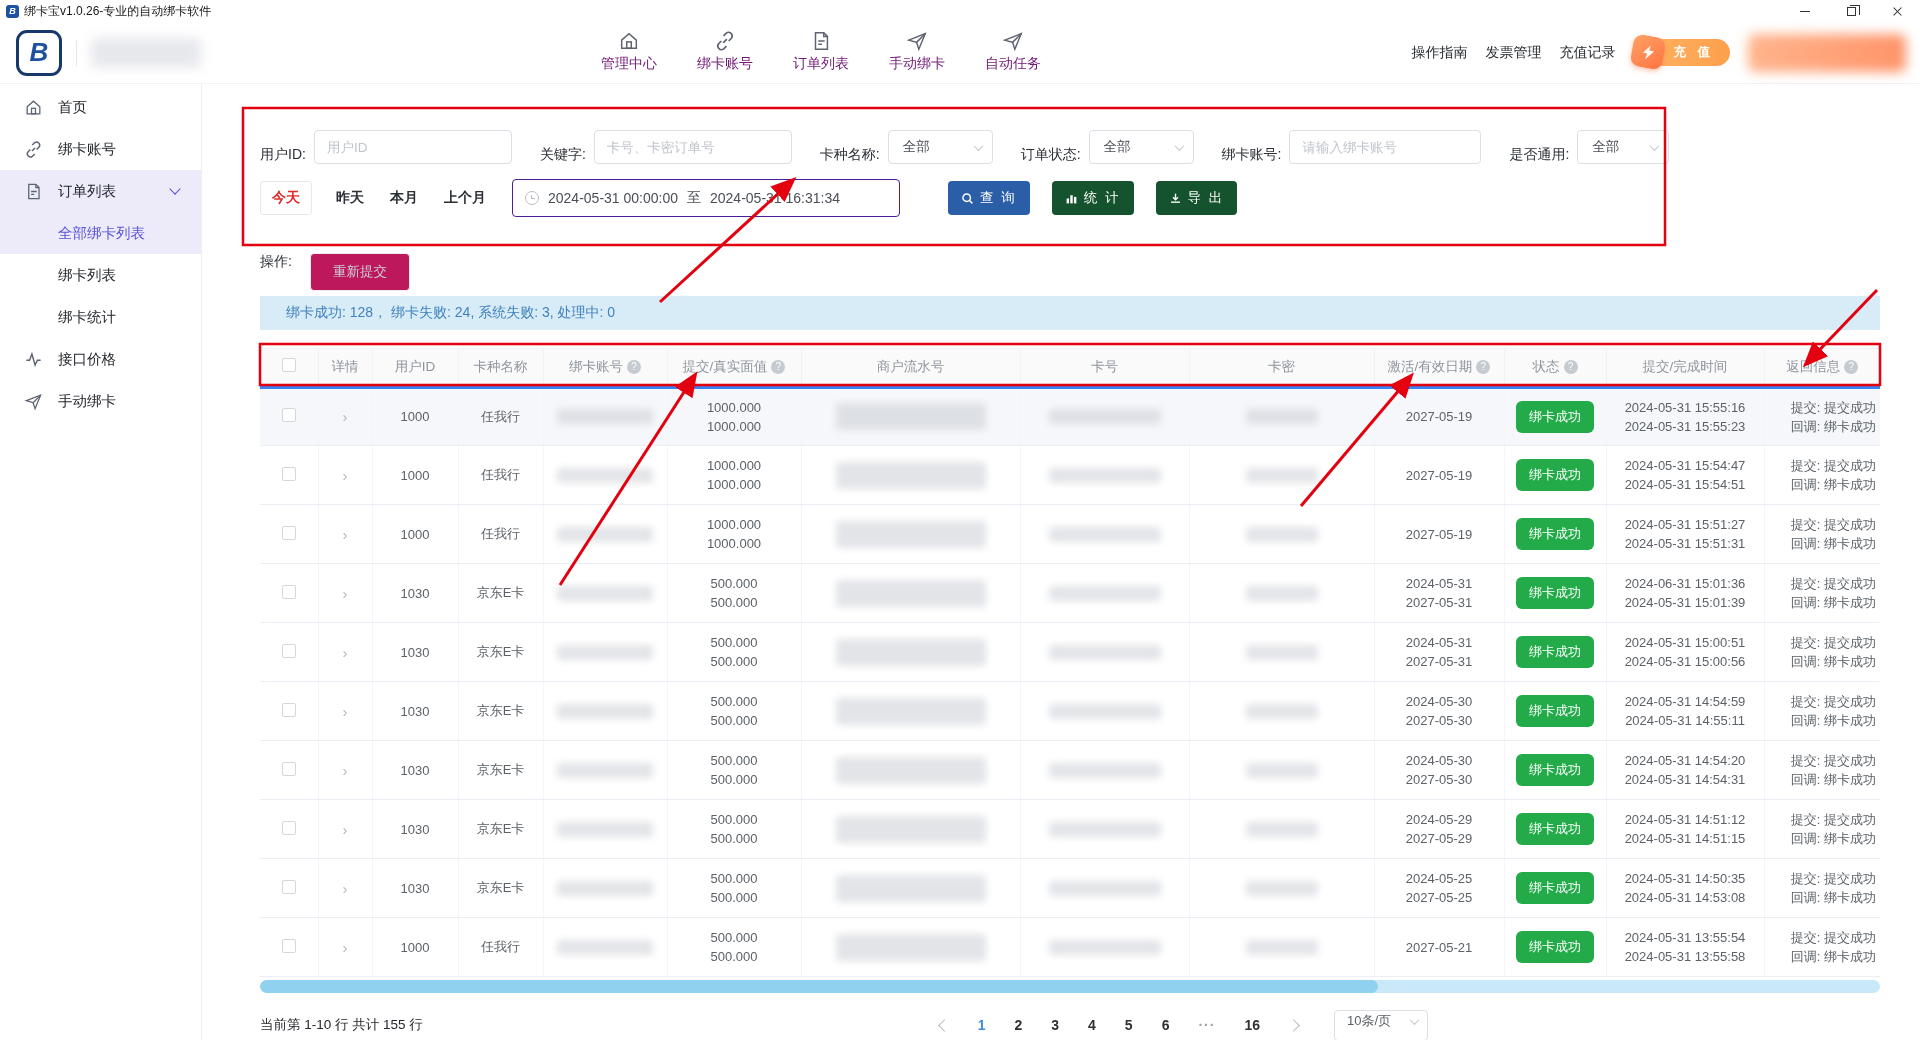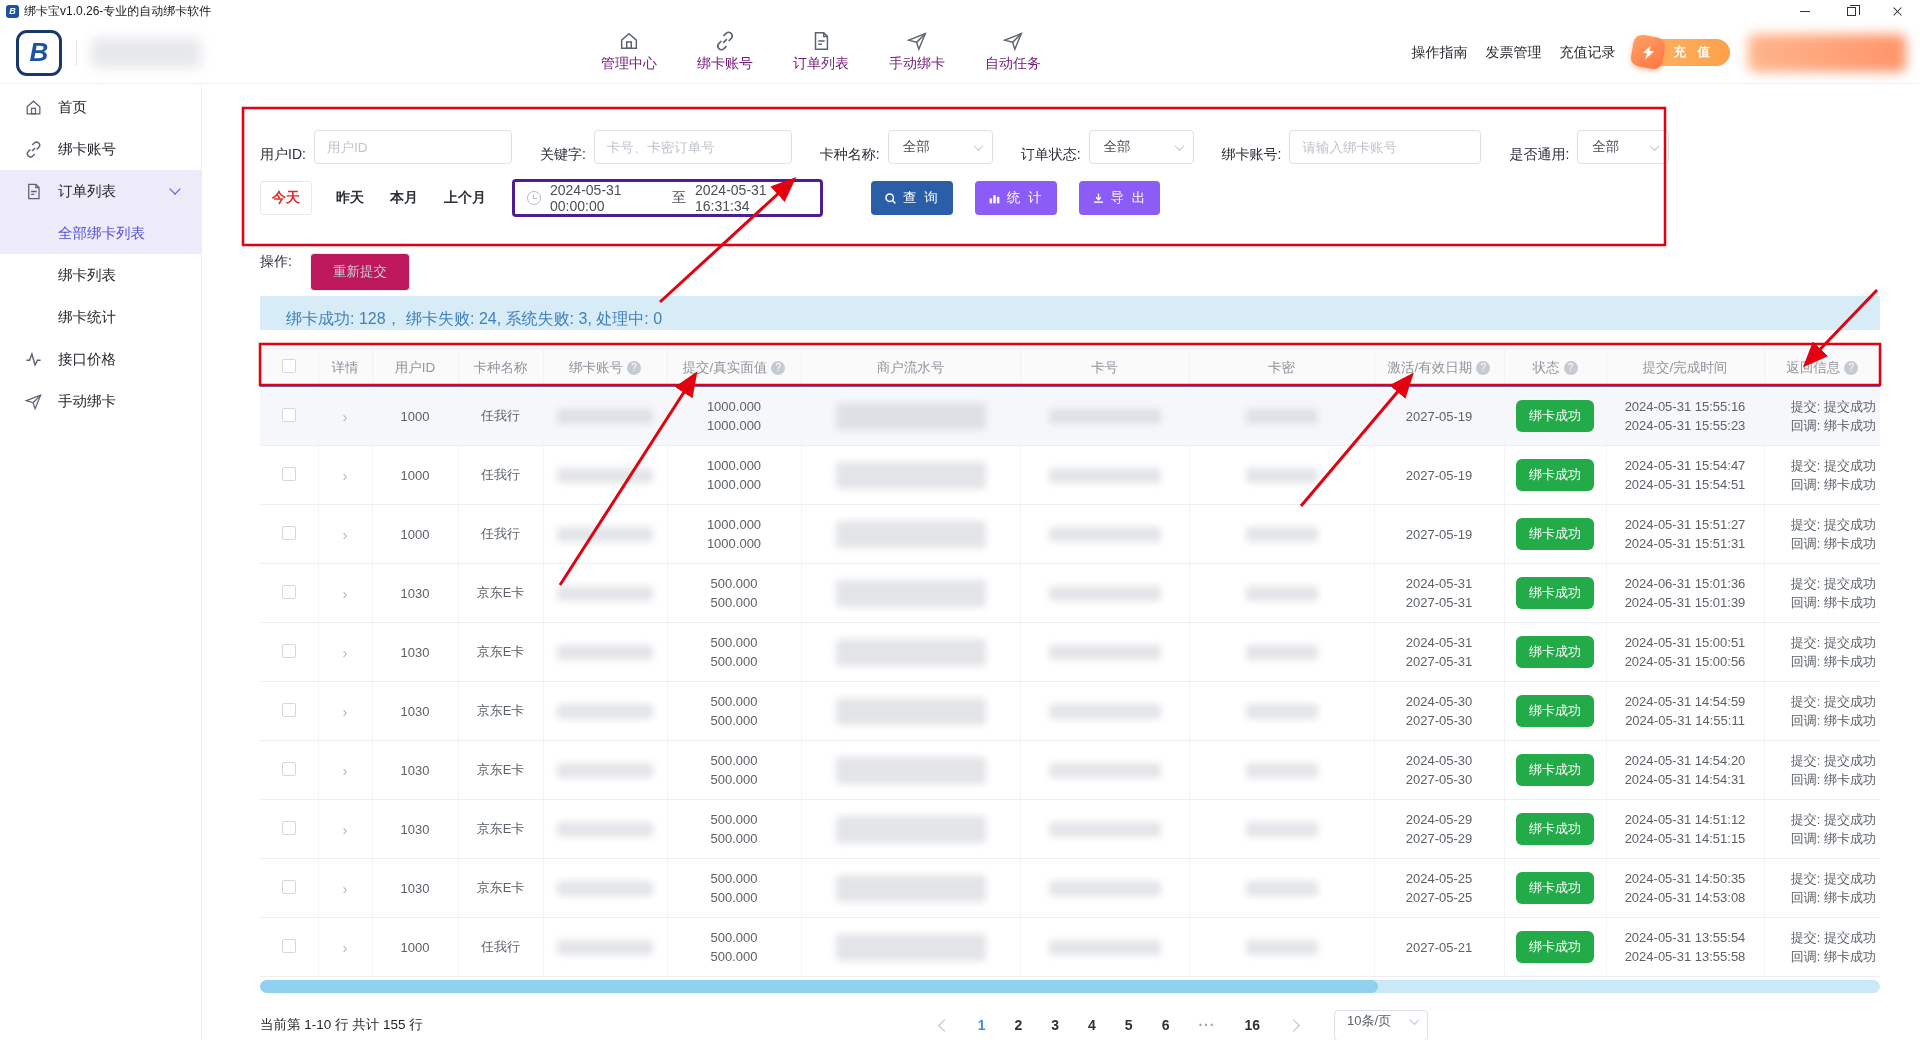--- a/index.html
+++ b/index.html
@@ -56,37 +56,37 @@
   .f-input::placeholder { color:#c0c4cc; }
   .w195 { width:198px; } .w190 { width:192px; }
   .f-select { height:34px; border:1px solid #dcdfe6; border-radius:4px; display:flex; align-items:center; justify-content:space-between; padding:0 10px 0 14px; font-size:13.5px; color:#4a4f57; cursor:pointer; }
   .w105 { width:105px; } .w90 { width:92px; }
   .caret { width:7px; height:7px; border-right:1.4px solid #c0c4cc; border-bottom:1.4px solid #c0c4cc; transform:rotate(45deg) translate(-1px,-1px); }
   .gap28 { margin-left:28px; }
 
   .filter-row2 { display:flex; align-items:center; margin-top:15px; height:38px; }
   .quick-btn { font-size:14px; color:#2b2f36; margin-right:26px; cursor:pointer; white-space:nowrap;font-weight:bold; }
   .quick-btn.active { color:#e02a2a; border:1px solid #e8e8e8; border-radius:3px; padding:7px 11px; margin-right:24px; }
-  .date-box { width:311px; height:38px; border:3px solid #4c1d95; border-radius:4px; display:flex; align-items:center; padding:0 12px; gap:9px; font-size:14px; color:#4a4f57; }
+  .date-box { width:388px; height:38px; border:1px solid #4c1d95; border-radius:4px; display:flex; align-items:center; padding:0 12px; gap:9px; font-size:14px; color:#4a4f57; }
   .clock { width:14px; height:14px; border:1.3px solid #b8bcc4; border-radius:50%; position:relative; flex-shrink:0; }
   .clock:before { content:""; position:absolute; left:5.2px; top:2.5px; width:1.2px; height:4px; background:#b8bcc4; }
   .clock:after { content:""; position:absolute; left:5.2px; top:5.7px; width:3.5px; height:1.2px; background:#b8bcc4; }
   .btn { height:34px; border-radius:4px; color:#fff; font-size:13.5px; display:flex; align-items:center; justify-content:center; gap:6px; cursor:pointer; padding:0 13px; letter-spacing:2px; white-space:nowrap; }
   .btn svg { width:13px; height:13px; }
   .btn-search { background:#2a5fa7; margin-left:48px; }
-  .btn-dark { background:#8b5cf6; margin-left:22px; }
+  .btn-dark { background:#14532d; margin-left:22px; }
 
   .action-row { display:flex; align-items:flex-start; margin-top:36px; height:38px; }
   .btn-disabled { height:38px; border:1px solid #ededf0; border-radius:4px; background:#be185d; color:#c9ced6; font-size:13.5px; padding:0 22px; display:flex; align-items:center; margin-left:10px; }
 
-  .summary-bar { margin-top:5px; height:34px; width:1620px; background:#d8ecf7; color:#3f80bd; font-size:16px; display:flex; align-items:flex-end; padding-left:26px; }
+  .summary-bar { margin-top:5px; height:34px; width:1620px; background:#d8ecf7; color:#3f80bd; font-size:14px; display:flex; align-items:center; padding-left:26px; }
 
   
   table.grid { margin-top:18px; width:1620px; border-collapse:collapse; table-layout:fixed; }
-  .grid th { height:38px; background:#fafafa; font-weight:normal; font-size:13.5px; color:#8f959e; border-right:1px solid #f0f2f5; border-bottom:1px solid #3b82f6; border-top:1px solid #f0f2f5; white-space:nowrap; }
+  .grid th { height:38px; background:#fafafa; font-weight:normal; font-size:13.5px; color:#8f959e; border-right:1px solid #f0f2f5; border-bottom:4px solid #3b82f6; border-top:1px solid #f0f2f5; white-space:nowrap; }
   .grid th .thwrap { display:flex; align-items:center; justify-content:center; gap:4px; }
   .grid td { height:59px; font-size:13px; color:#5c6268; text-align:center; border-right:1px solid #f4f5f8; border-bottom:1px solid #ebeef5; vertical-align:middle; }
   .grid tr.hover td { background:#f5f7fa; }
   .grid td:last-child, .grid th:last-child { border-right:none; }
   .help { width:14px; height:14px; border-radius:50%; background:#c6cad1; color:#fff; font-size:10px; line-height:14px; text-align:center; display:inline-block; flex-shrink:0; }
   .cb { width:14px; height:14px; border:1px solid #d4d7de; border-radius:2px; display:inline-block; background:#fff; cursor:pointer; }
   .expand { color:#b1b6bd; font-size:15px; cursor:pointer; }
   .two div { line-height:19px; }
   .blurbar { border-radius:3px; background:#c7cad1; filter:blur(3.5px); opacity:.5; margin:0 auto; }
   .b-account { width:96px; height:15px; }

